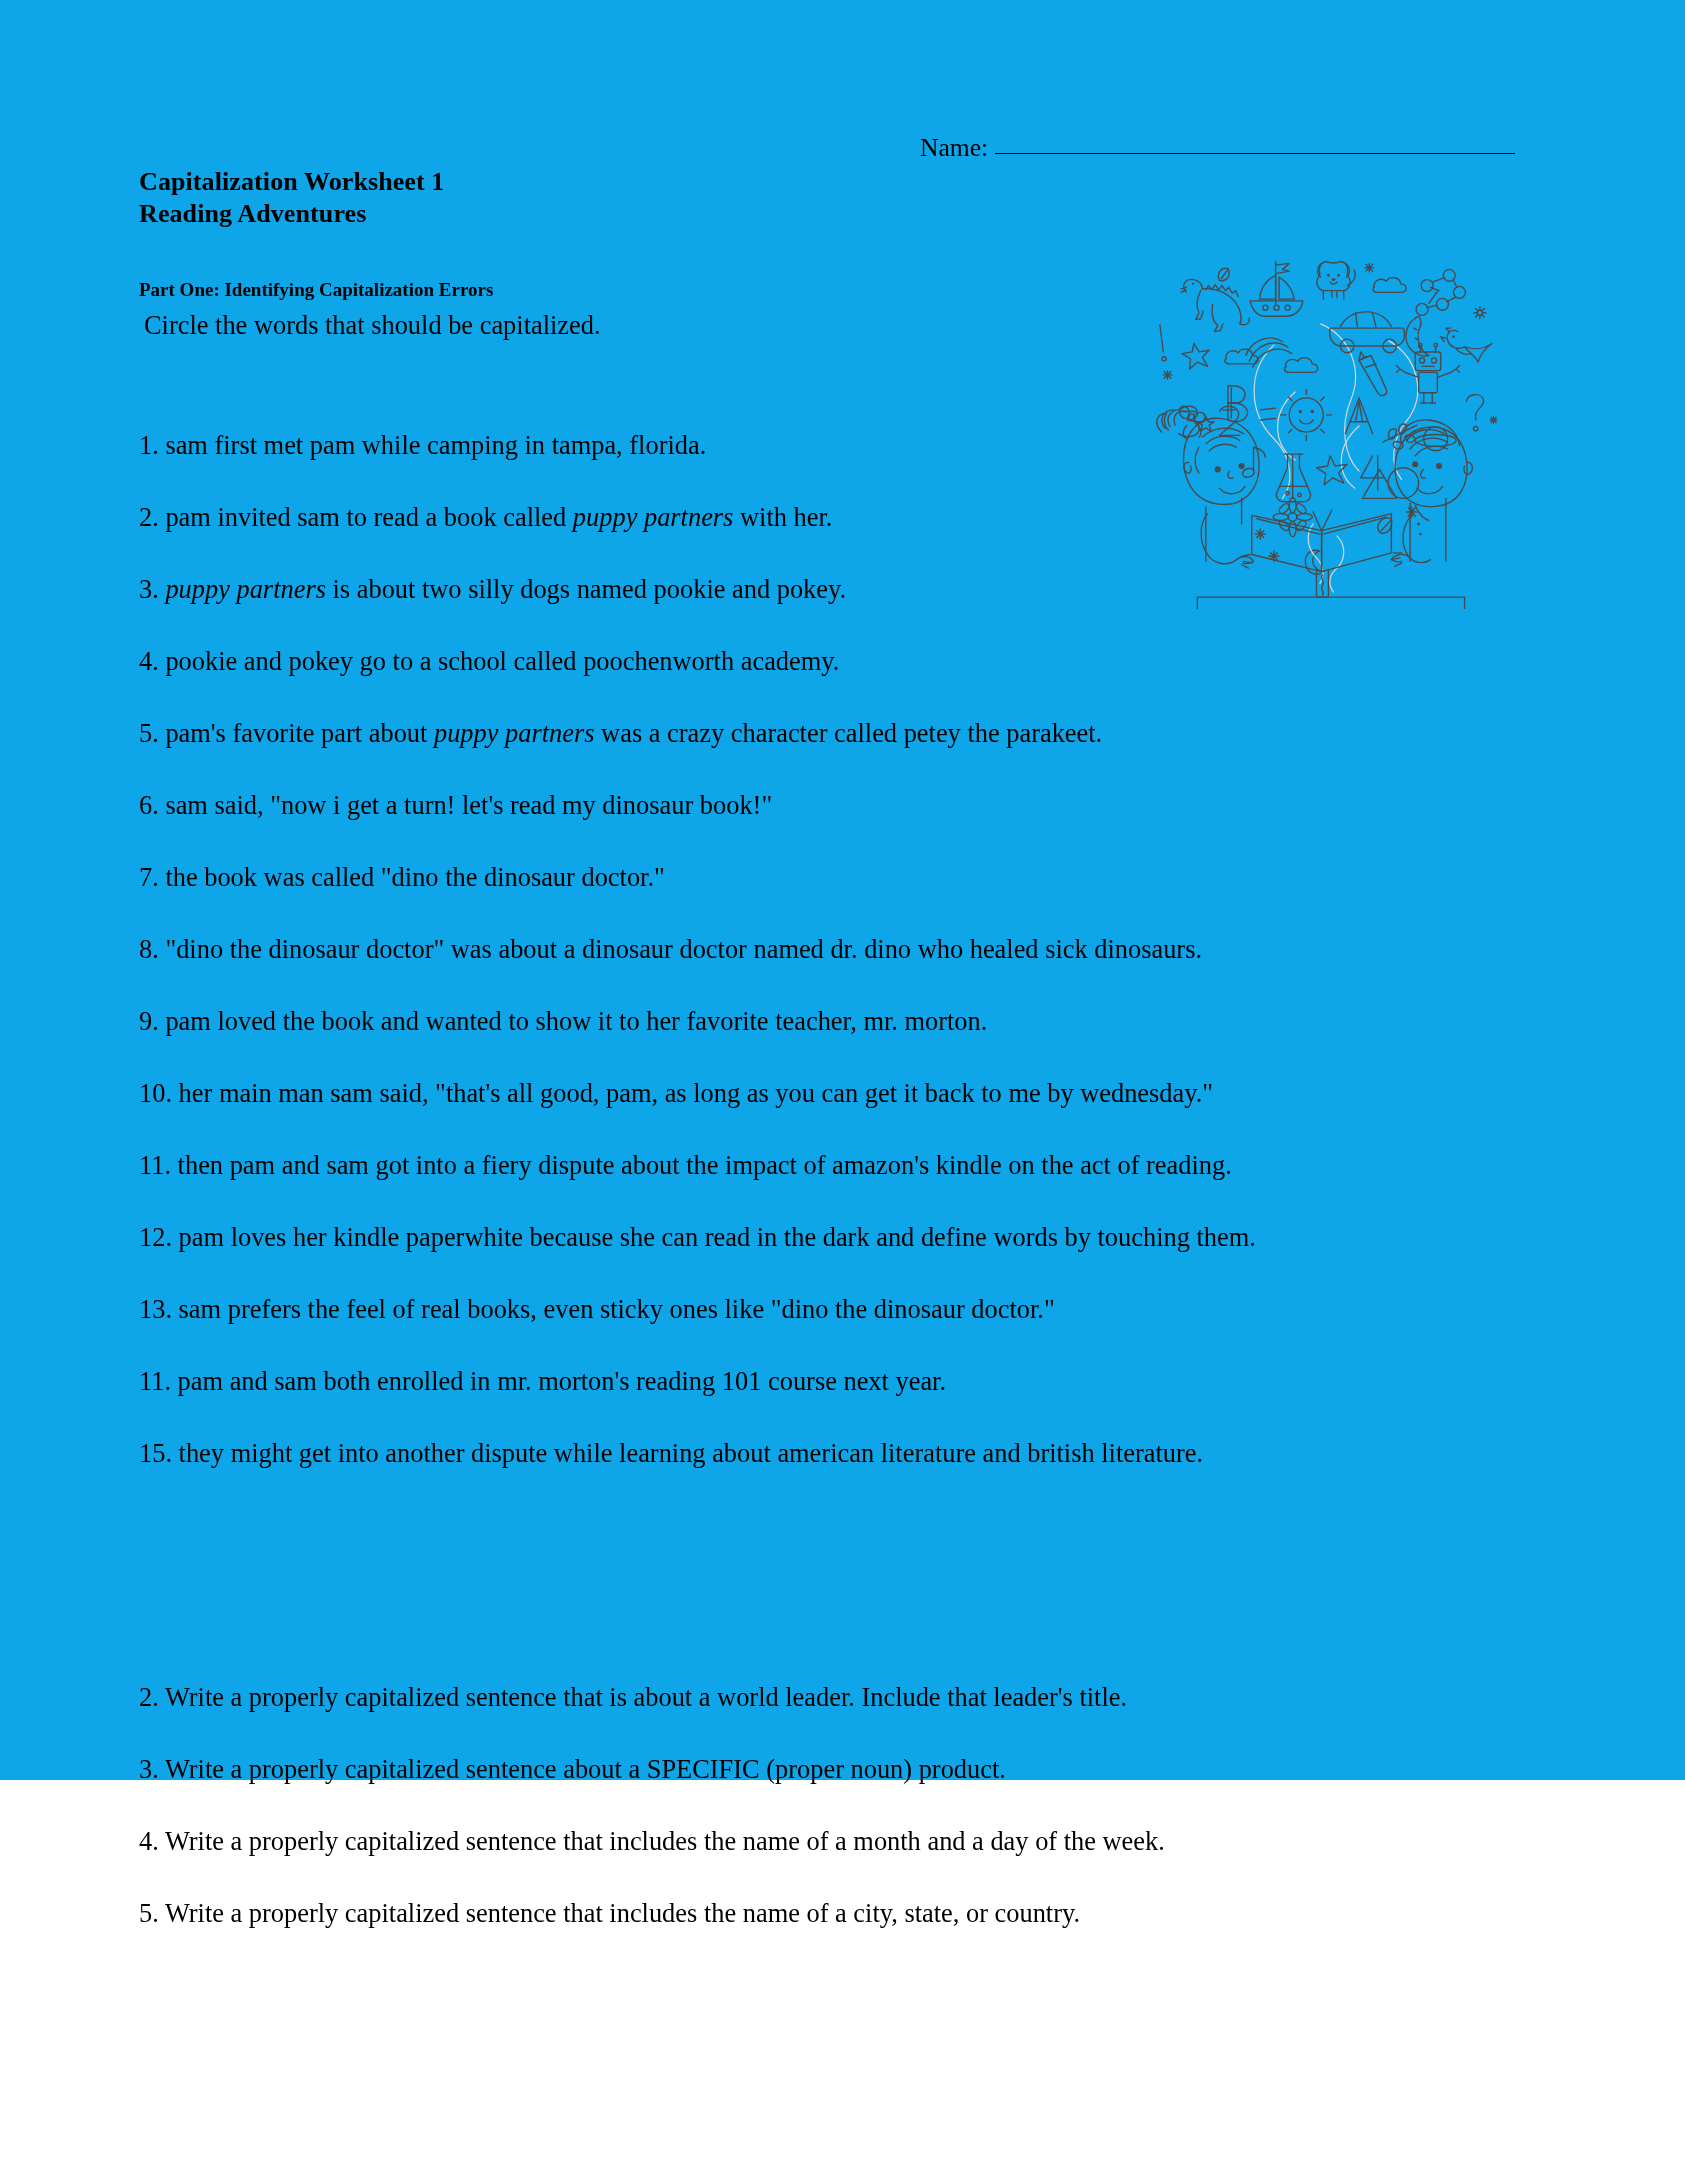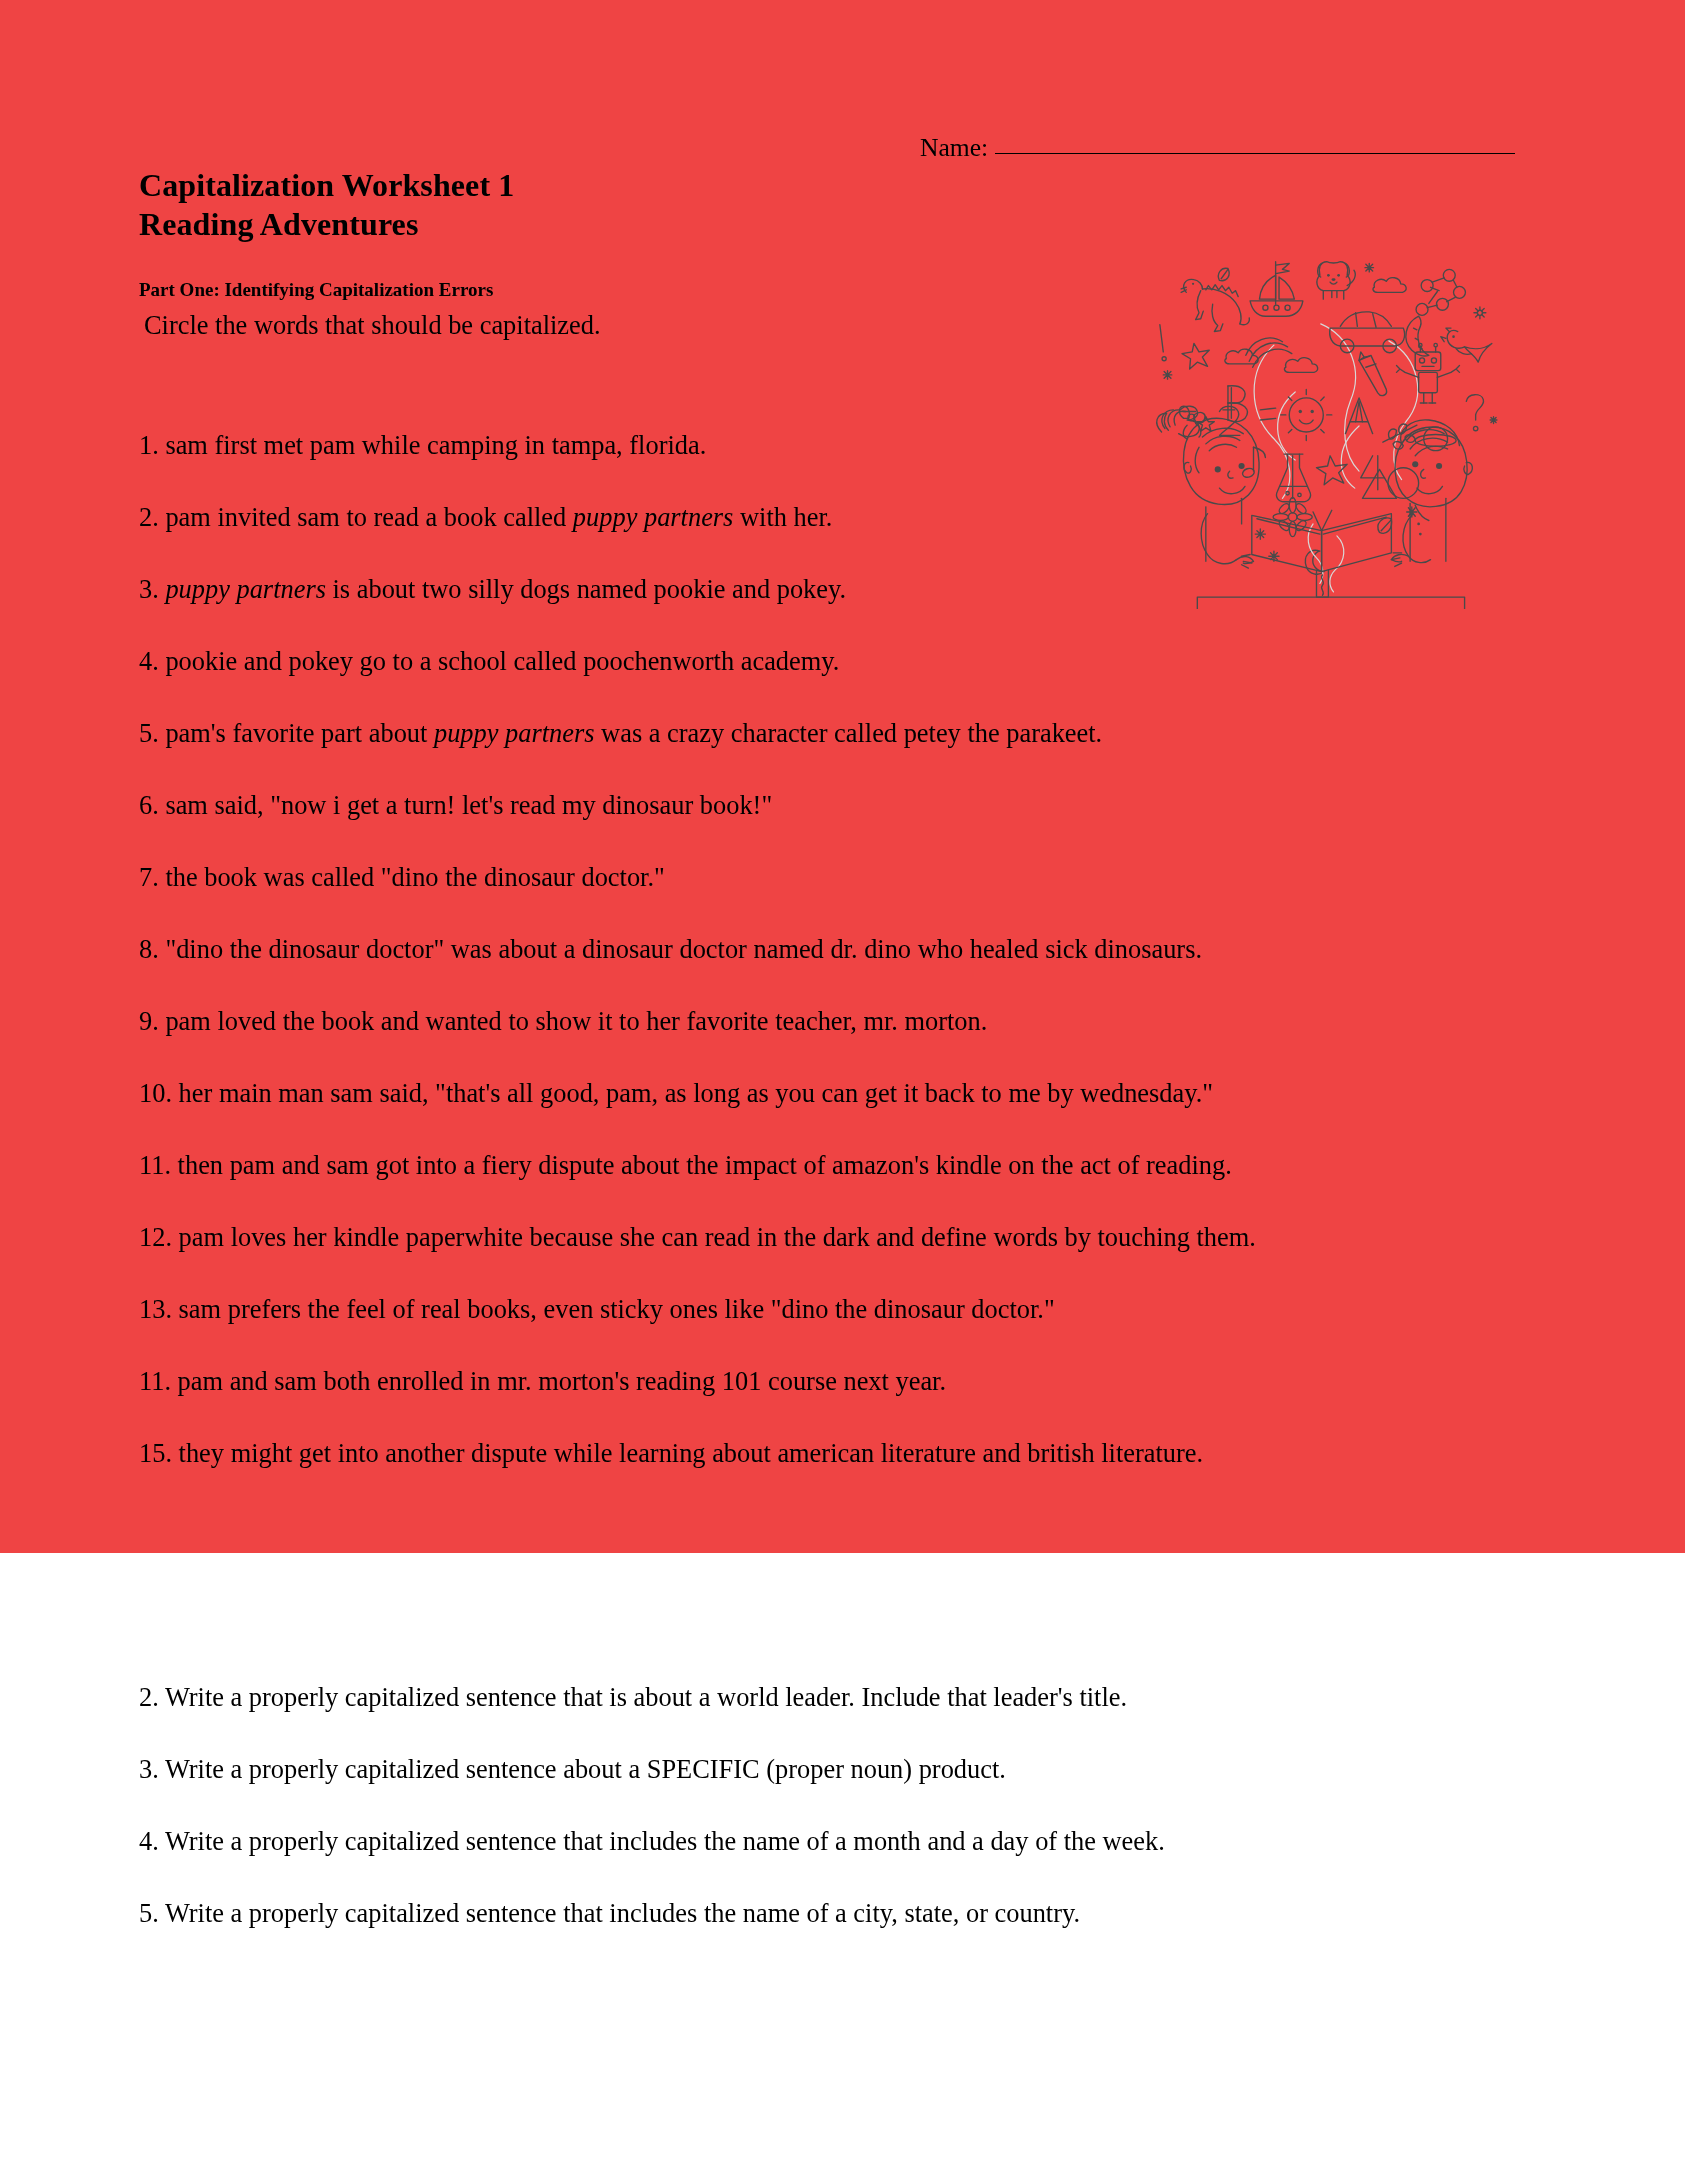--- a/index.html
+++ b/index.html
@@ -14,22 +14,22 @@
     position: relative;
     font-family: "Liberation Serif", "DejaVu Serif", serif;
     color: #000000;
     overflow: hidden;
   }
 
   .page {
     position: absolute;
     left: 0; top: 0;
     width: 1686px;
-    height: 1553px;
-    background: #ef4444;
+    height: 1780px;
+    background: #0ea5e9;
   }
 
   
   .name-row {
     position: absolute;
     left: 920px;
     top: 135px;
     display: flex;
     align-items: baseline;
     white-space: nowrap;
@@ -49,21 +49,21 @@
   }
 
   
   .title-block {
     position: absolute;
     left: 139px;
     top: 166px;
     width: 937px;
   }
   .doc-title {
-    font-size: 32px;
+    font-size: 26px;
     font-weight: bold;
     line-height: 1.22;
     letter-spacing: 0.1px;
   }
 
   
   .part-one {
     position: absolute;
     left: 139px;
     top: 279px;

